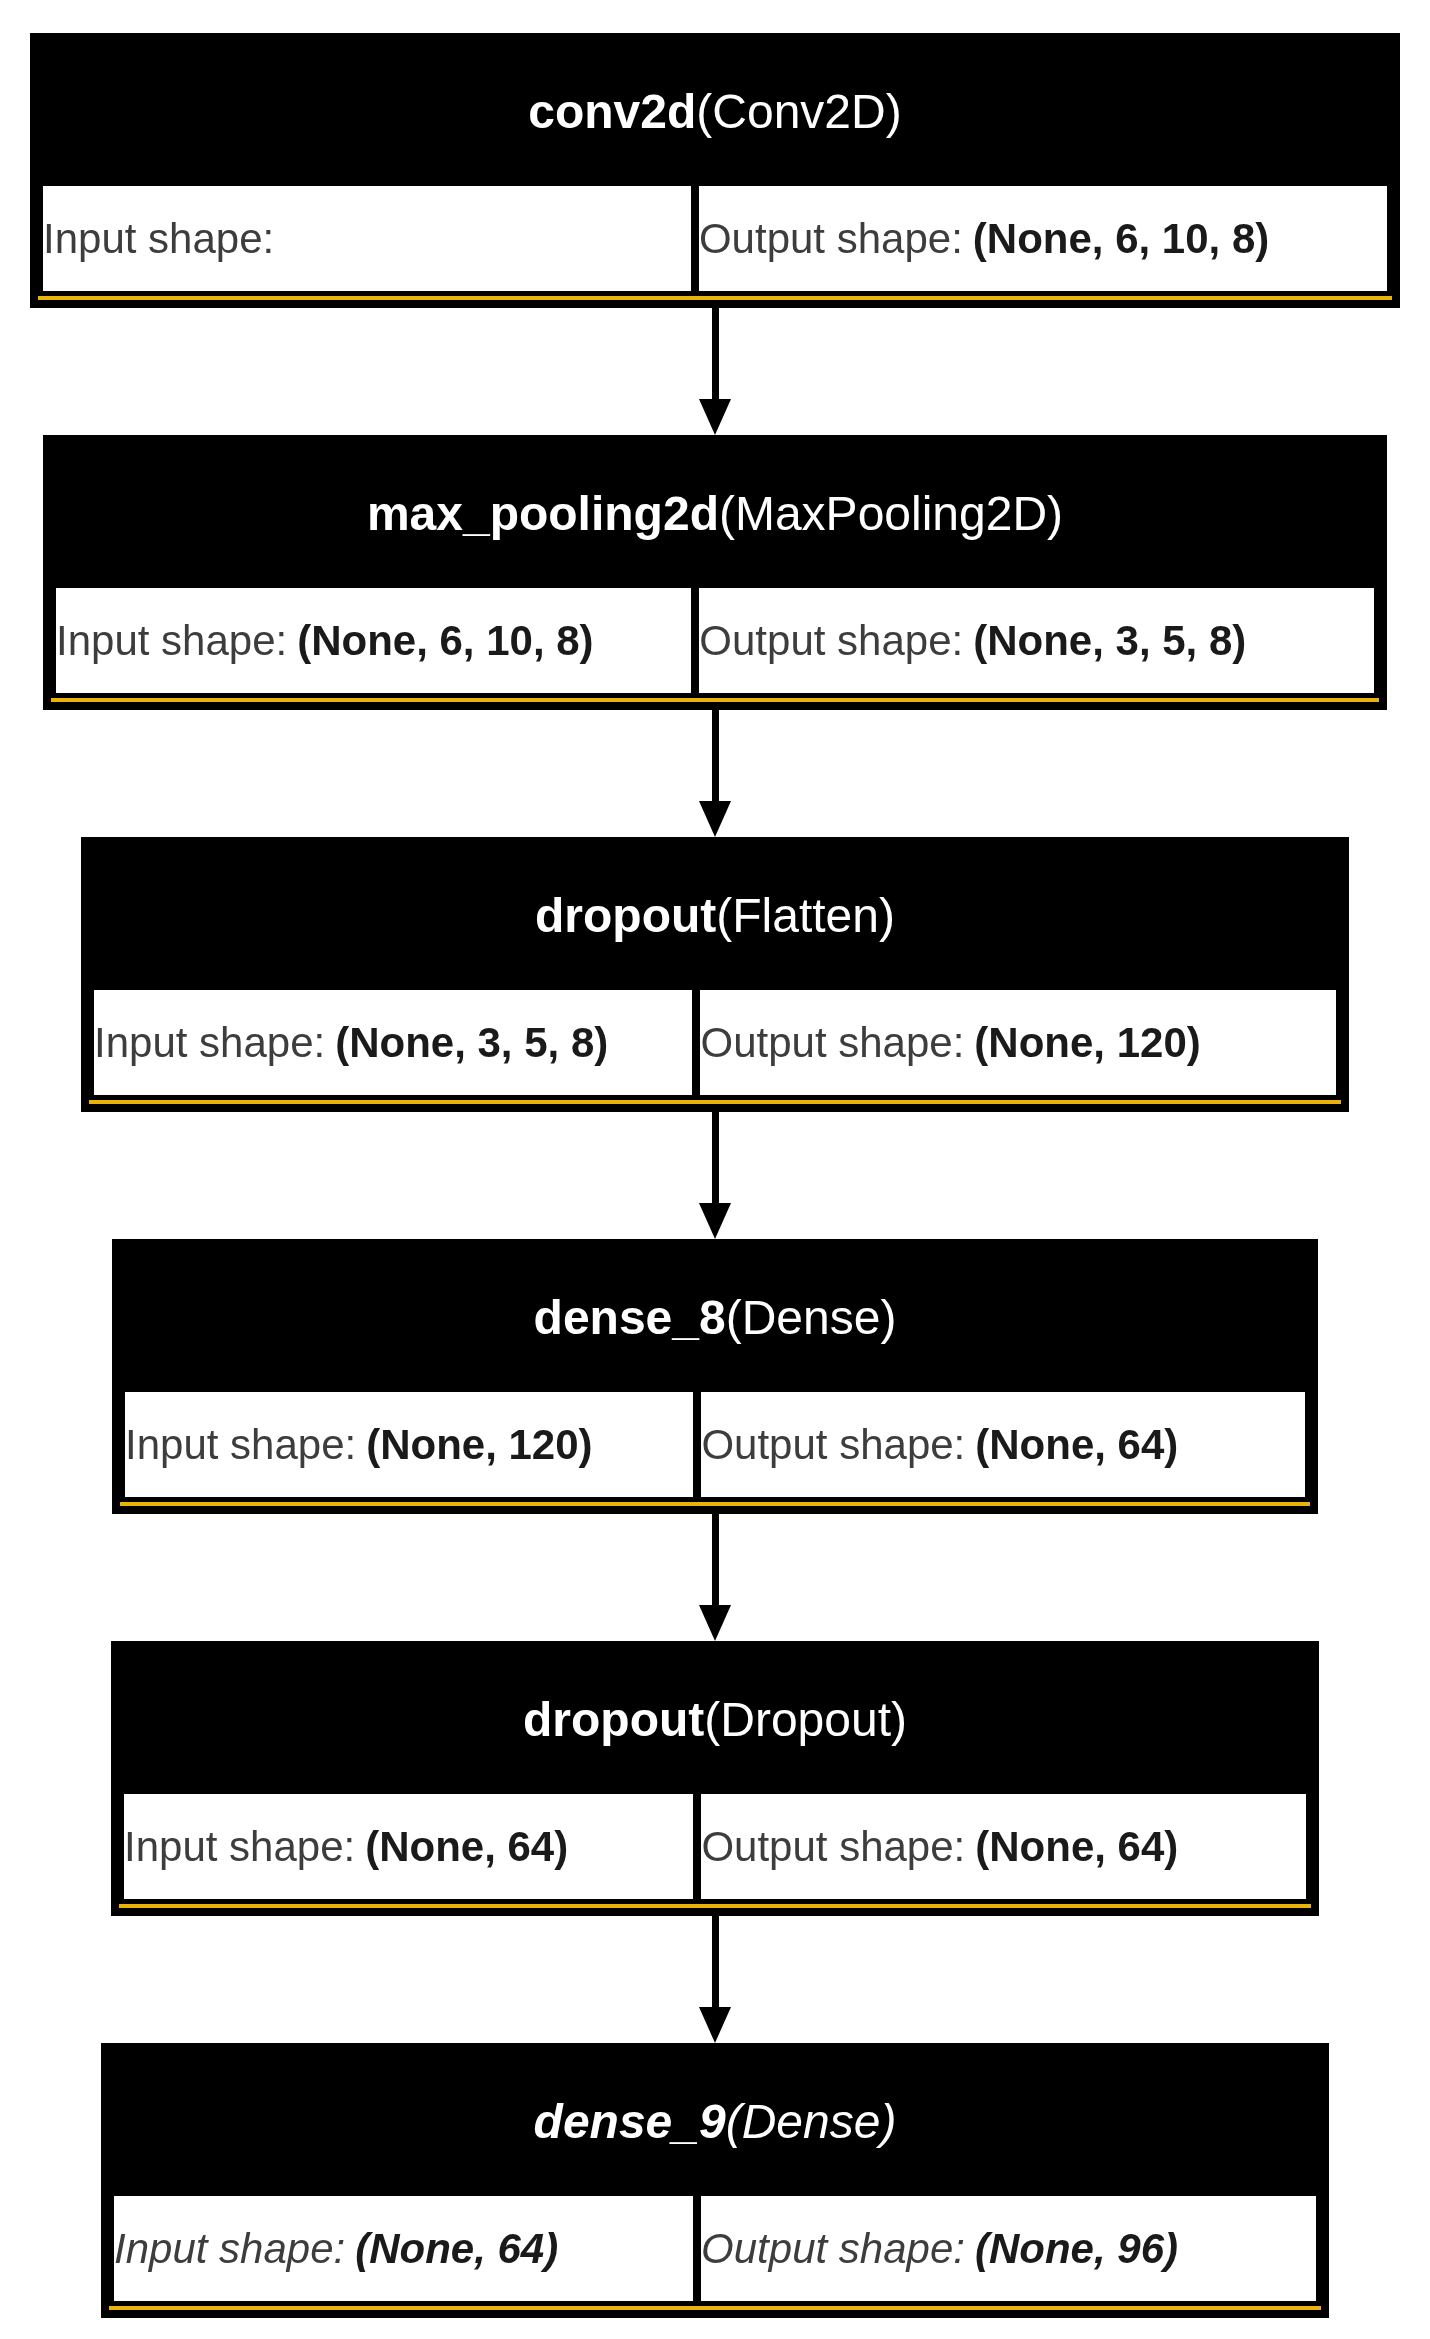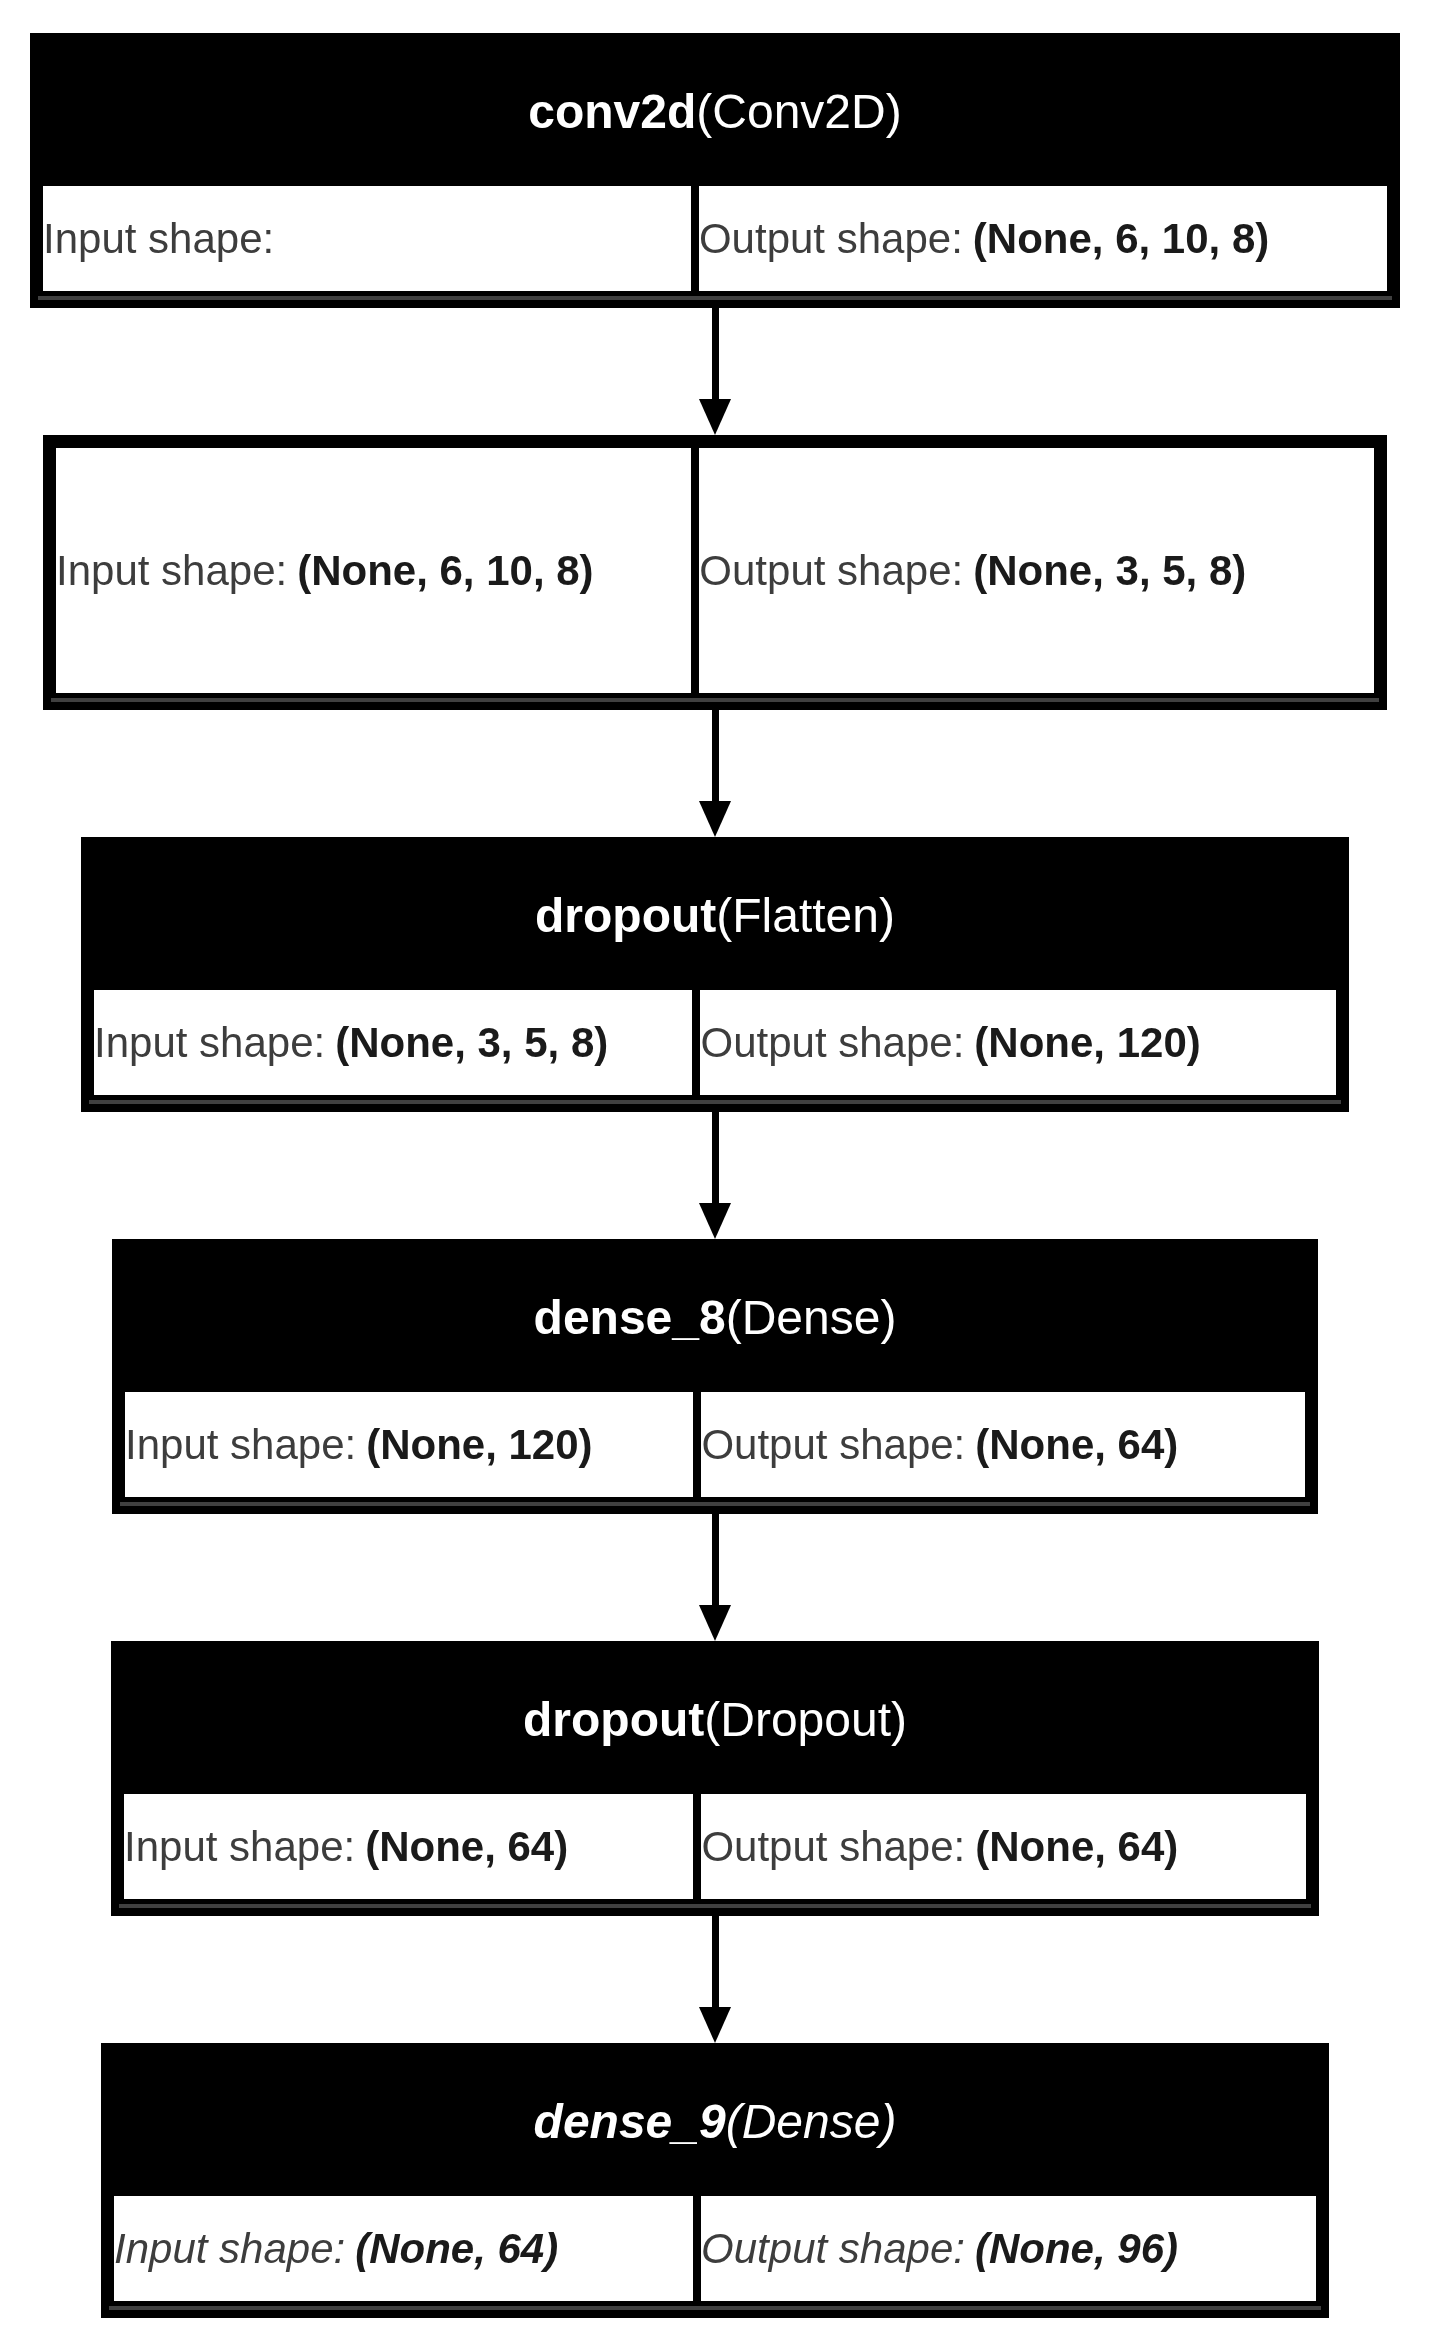--- a/index.html
+++ b/index.html
@@ -16,21 +16,21 @@
   .diagram {
     display: flex;
     flex-direction: column;
     align-items: center;
     padding-top: 33px;
   }
   .layer-block {
     box-sizing: border-box;
     height: 275px;
     border: 8px solid #000000;
-    background: #404040;
+    background: #eab308;
     display: flex;
     flex-direction: column;
     flex-shrink: 0;
   }
   .w0 { width: 1370px; }
   .w1 { width: 1344px; }
   .w2 { width: 1268px; }
   .w3 { width: 1206px; }
   .w4 { width: 1208px; }
   .w5 { width: 1228px; font-style: italic; }
@@ -108,20 +108,24 @@
         <span class="shape-value">(None, 6, 10, 8)</span>
       </div>
     </div>
   </section>
   <div class="arrow">
     <div class="arrow-line"></div>
     <div class="arrow-head"></div>
   </div>
 
   <section class="layer-block w1">
+    <div class="layer-header">
+      <span class="layer-name">max_pooling2d</span>
+        <span class="layer-type">(MaxPooling2D)</span>
+    </div>
     <div class="layer-cells">
       <div class="cell cell-input">
         <span class="shape-label">Input shape:</span>
         <span class="shape-value">(None, 6, 10, 8)</span>
       </div>
       <div class="cell cell-output">
         <span class="shape-label">Output shape:</span>
         <span class="shape-value">(None, 3, 5, 8)</span>
       </div>
     </div>

